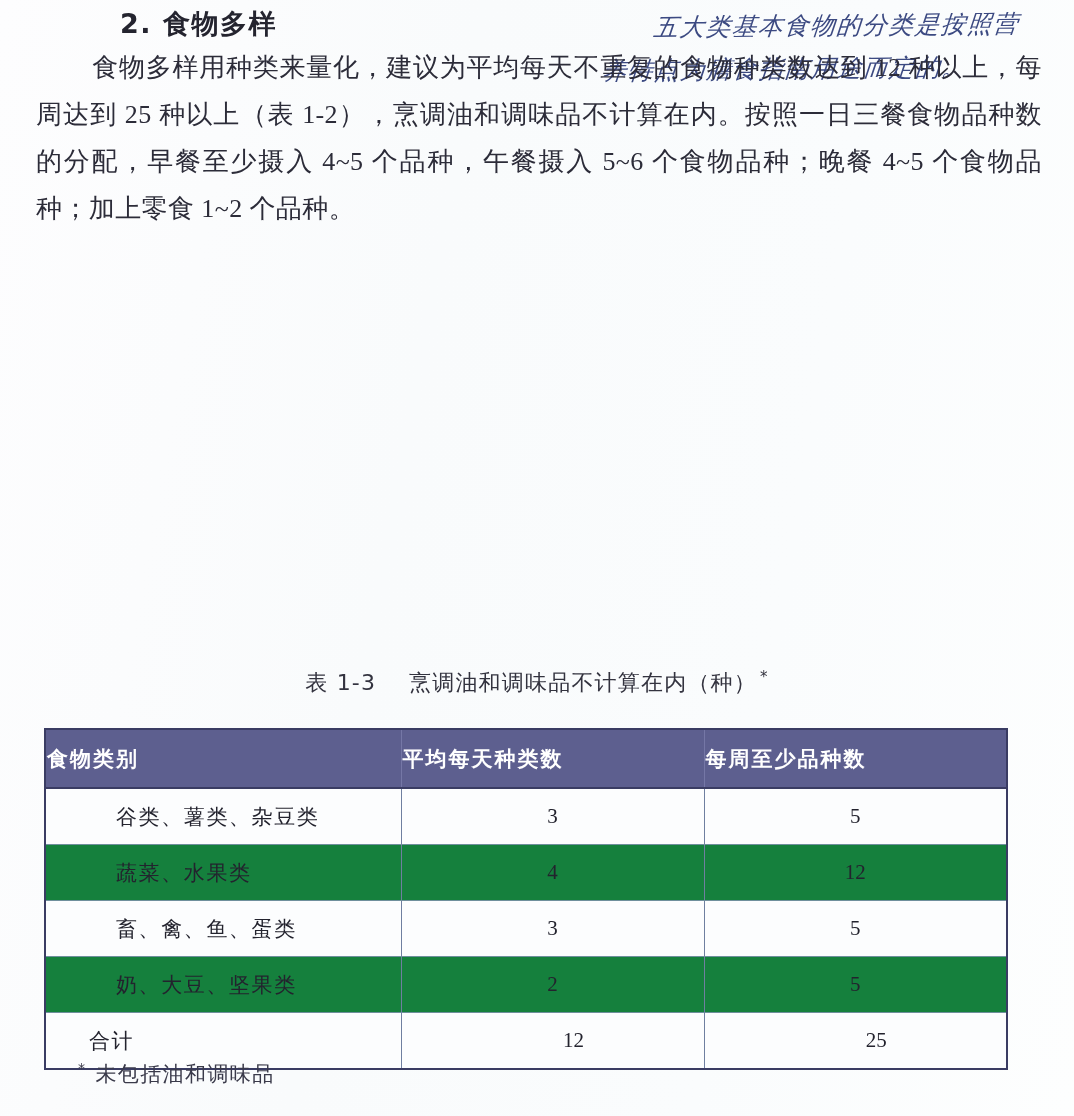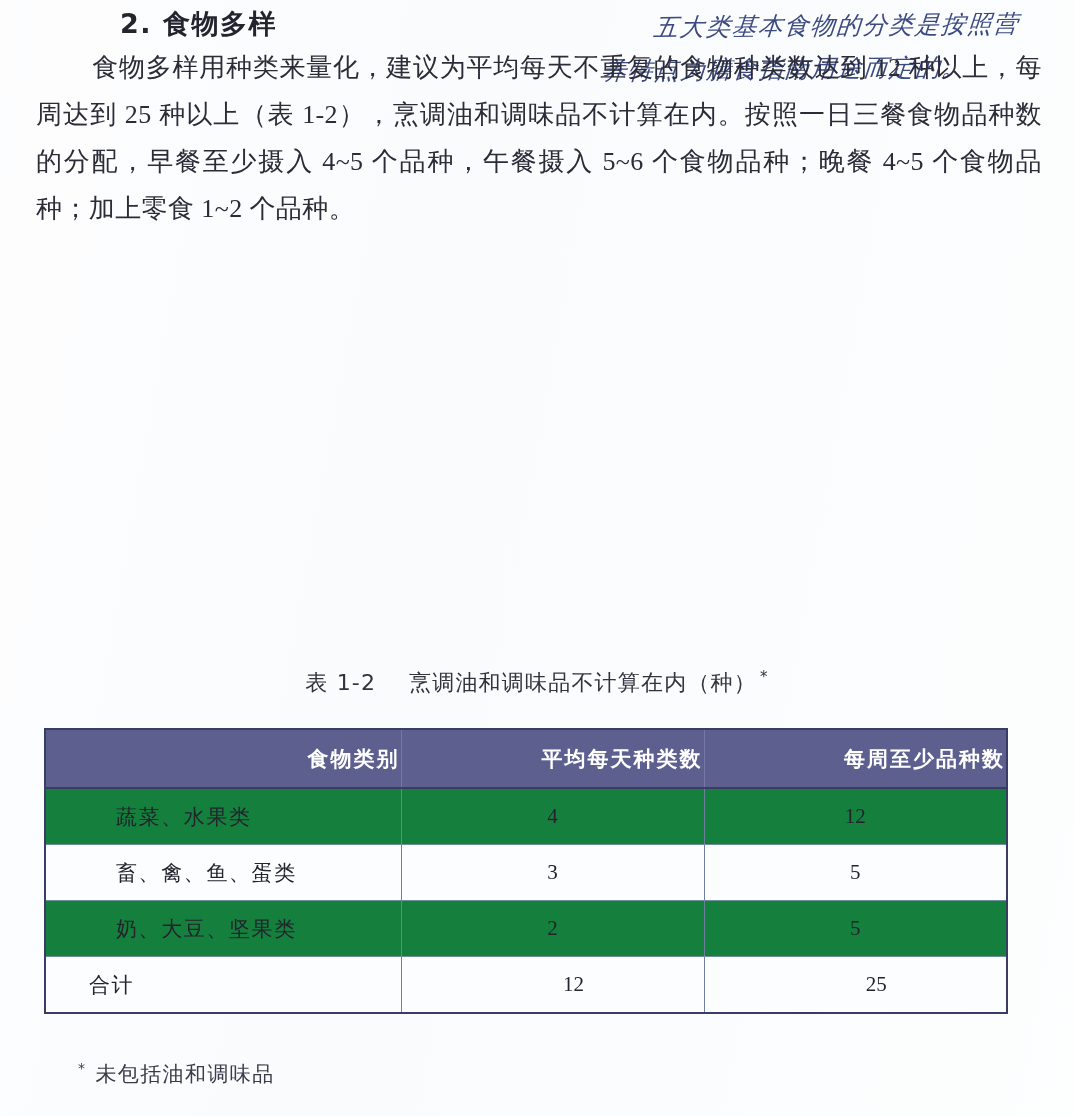--- a/index.html
+++ b/index.html
@@ -121,21 +121,21 @@
 
   table.data thead th {
     background: #5d5f8f;
     color: #ffffff;
     font-size: 21px;
     font-weight: 700;
     letter-spacing: 2px;
     height: 55px;
     border-right: 1px solid #7577a6;
     border-bottom: 2px solid #3a3c63;
-    text-align: right;
+    text-align: left;
     vertical-align: middle;
   }
   table.data thead th:last-child { border-right: none; }
 
   table.data tbody td {
     height: 53px;
     font-size: 21px;
     letter-spacing: 1.6px;
     color: #23232e;
     border-right: 1px solid #6f7fa0;
@@ -180,38 +180,43 @@
 
 <div class="hand-note">五大类基本食物的分类是按照营养特点为膳食指南用途而定的。</div>
 
 <div class="heading">2. 食物多样</div>
 
 <div class="body-text">
   <p class="para second"><span class="indent-spacer"></span><span>食物多样用种类来量化，建议为平均每天不重复的食物种类数达到 12 种以上，每周达到 25 种以上（表 1-2），烹调油和调味品不计算在内。按照一日三餐食物品种数的分配，早餐至少摄入 4~5 个品种，午餐摄入 5~6 个食物品种；晚餐 4~5 个食物品种；加上零食 1~2 个品种。</span></p>
 </div>
 
 <div class="table-caption">
-  <span>表 1-2</span>&nbsp;&nbsp;&nbsp;&nbsp;<span>烹调油和调味品不计算在内（种）</span><span class="star">*</span>
+  <span>表 1-3</span>&nbsp;&nbsp;&nbsp;&nbsp;<span>烹调油和调味品不计算在内（种）</span><span class="star">*</span>
 </div>
 
 <div class="tbl-wrap">
   <table class="data">
     <colgroup>
         <col class="c1">
         <col class="c2">
         <col class="c3">
       </colgroup>
     <thead>
       <tr>
         <th>食物类别</th>
         <th>平均每天种类数</th>
         <th>每周至少品种数</th>
       </tr>
     </thead>
     <tbody>
+      <tr class="odd">
+        <td class="label">谷类、薯类、杂豆类</td>
+        <td class="num">3</td>
+        <td class="num">5</td>
+      </tr>
       <tr class="even">
         <td class="label">蔬菜、水果类</td>
         <td class="num">4</td>
         <td class="num">12</td>
       </tr>
       <tr class="odd">
         <td class="label">畜、禽、鱼、蛋类</td>
         <td class="num">3</td>
         <td class="num">5</td>
       </tr>

